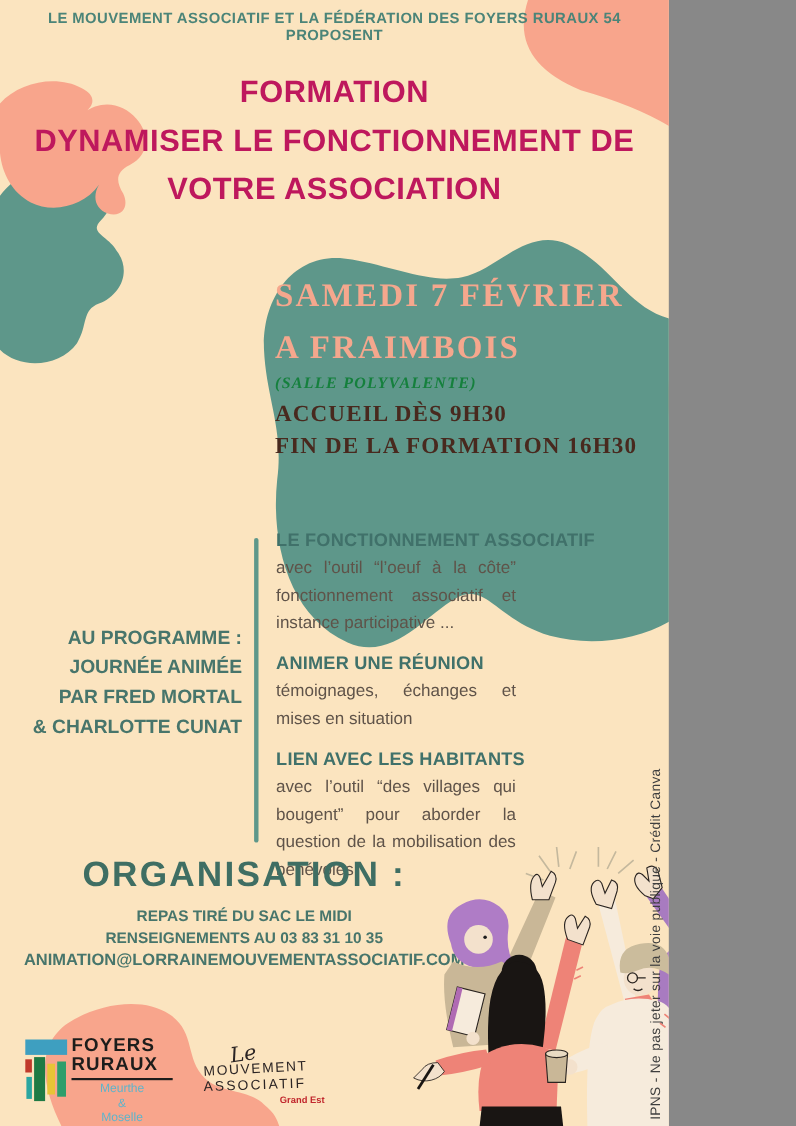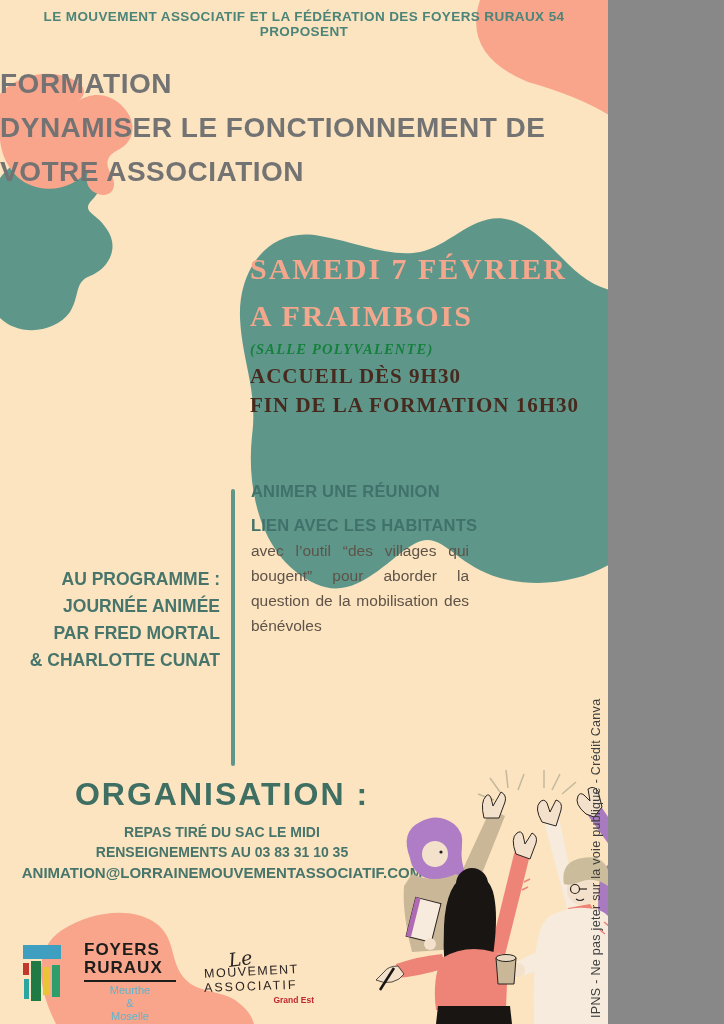--- a/index.html
+++ b/index.html
@@ -11,22 +11,22 @@
   }
   .bg-blobs { position:absolute; inset:0; width:724px; height:1024px; }
 
   .header-line {
     position:absolute; top:9px; left:0; right:0;
     text-align:center; font-size:13.5px; font-weight:bold;
     color:#4B8478; letter-spacing:.4px;
   }
   .title-block {
     position:absolute; top:62px; left:0; right:0;
-    text-align:left; font-size:28px; font-weight:bold;
-    color:#737373; line-height:44px; letter-spacing:.5px;
+    text-align:center; font-size:28px; font-weight:bold;
+    color:#be185d; line-height:44px; letter-spacing:.5px;
   }
   .event-block {
     position:absolute; left:250px; top:245px; width:410px; text-align:left;font-family:Liberation Serif, serif;
   }
   .event-date, .event-place {
     font-size:30px; font-weight:bold; color:#F5A78D;
     letter-spacing:2px; line-height:47px;
   }
   .event-venue {
     font-size:14.5px; font-weight:bold; font-style:italic;
@@ -59,21 +59,21 @@
 
   .org-block { position:absolute; left:16px; top:776px; width:412px; text-align:center; }
   .org-heading {
     font-size:32px; font-weight:bold; color:#3F6E63;
     letter-spacing:2px; margin-bottom:9px;
   }
   .org-line { font-size:14px; font-weight:bold; color:#47756B; line-height:20px; }
   .org-email { font-size:15px; font-weight:bold; color:#47756B; line-height:21px; }
 
   .logos { position:absolute; left:22px; top:941px; display:flex; gap:28px; align-items:flex-start; }
-  .foyers-logo { display:flex; gap:22px; align-items:flex-start; }
+  .foyers-logo { display:flex; gap:3px; align-items:flex-start; }
   .foyers-text { display:flex; flex-direction:column; }
   .foyers-name { font-size:17px; font-weight:bold; color:#1D1D1B; letter-spacing:1px; line-height:18px; }
   .foyers-rule { width:92px; height:2px; background:#1D1D1B; margin:3px 0 2px 0; }
   .foyers-sub { font-size:11px; color:#5FB4CB; text-align:center; line-height:13px; width:92px; }
   .mouv-logo { position:relative; width:110px; padding-top:2px; color:#2B2424; }
   .mouv-le { font-family:"DejaVu Serif", serif; font-style:italic; font-size:19px; margin-left:24px; transform:rotate(-8deg); }
   .mouv-word1 { font-size:12.5px; letter-spacing:1.5px; transform:rotate(-3deg); margin-top:-1px; }
   .mouv-word2 { font-size:12.5px; letter-spacing:2px; transform:rotate(-2deg); margin-top:1px; }
   .mouv-region { font-size:8.5px; font-weight:bold; color:#C1272D; text-align:right; margin-top:2px; }
 
@@ -127,21 +127,26 @@
     <div>AU PROGRAMME :</div>
     <div>JOURNÉE ANIMÉE</div>
     <div>PAR FRED MORTAL</div>
     <div>&amp; CHARLOTTE CUNAT</div>
   </div>
 
   <div class="divider"></div>
 
   <div class="program-list">
     <div class="prog-item">
+      <div class="prog-title">LE FONCTIONNEMENT ASSOCIATIF</div>
+      <div class="prog-desc">avec l’outil “l’oeuf à la côte” fonctionnement associatif et instance participative ...</div>
+    </div>
+    <div class="prog-item">
       <div class="prog-title">ANIMER UNE RÉUNION</div>
+      <div class="prog-desc">témoignages, échanges et mises en situation</div>
     </div>
     <div class="prog-item">
       <div class="prog-title">LIEN AVEC LES HABITANTS</div>
       <div class="prog-desc">avec l’outil “des villages qui bougent” pour aborder la question de la mobilisation des bénévoles</div>
     </div>
   </div>
 
   <div class="org-block">
     <div class="org-heading">ORGANISATION :</div>
     <div class="org-line">REPAS TIRÉ DU SAC LE MIDI</div>

